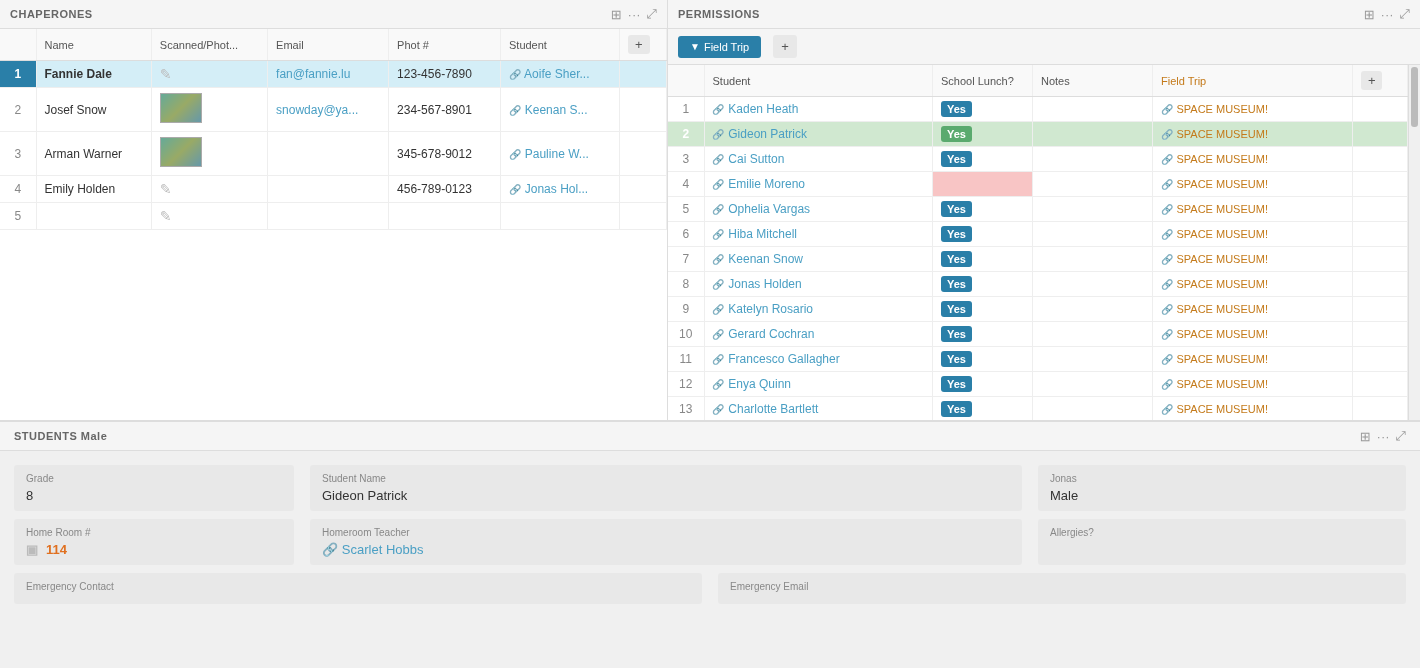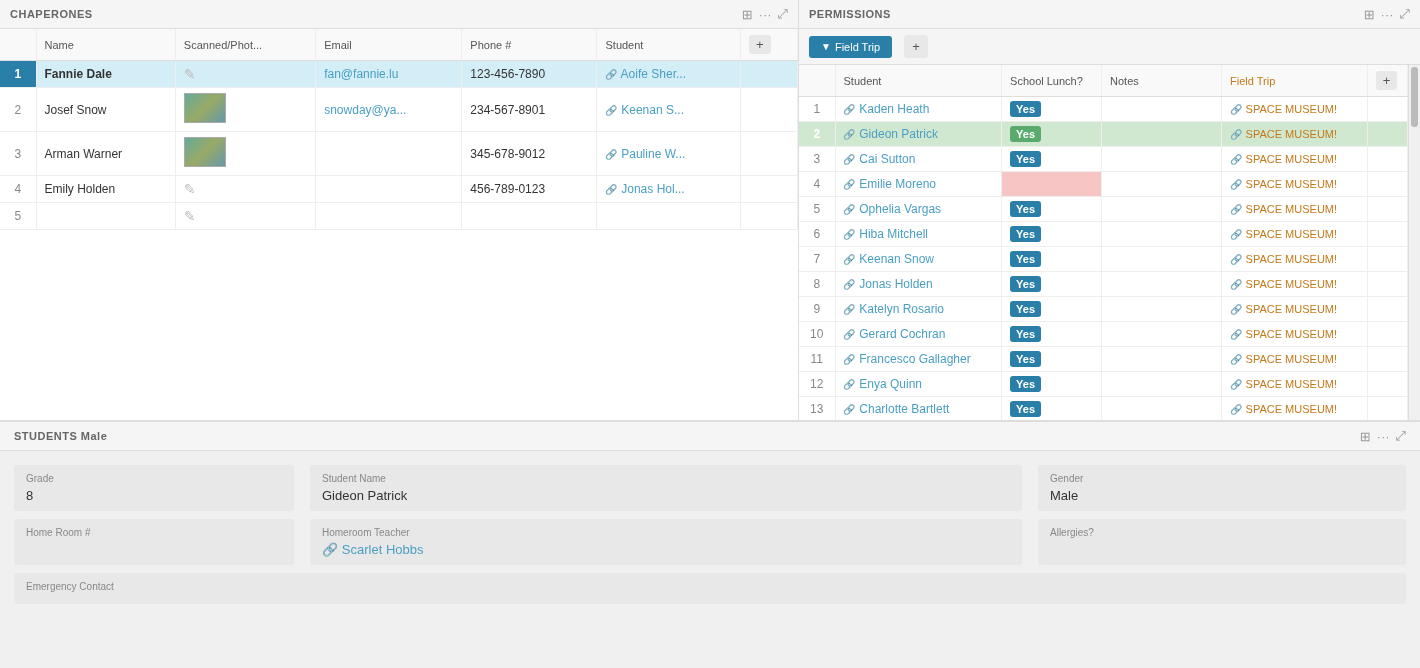--- a/index.html
+++ b/index.html
@@ -1,21 +1,21 @@
 <!DOCTYPE html>
 <html><head>
   <meta charset="utf-8">
   <style>
     * { box-sizing: border-box; margin: 0; padding: 0; }
     body { font-family: Arial, sans-serif; font-size: 12px; background: #f0f0f0; color: #333; }
 
     .top-panels { display: flex; height: 420px; background: #f0f0f0; gap: 0; }
 
     
-    .chaperones-panel { width: 799px; background: #fff; display: flex; flex-direction: column; border-right: 1px solid #ddd; }
+    .chaperones-panel { width: 668px; background: #fff; display: flex; flex-direction: column; border-right: 1px solid #ddd; }
     .panel-header { display: flex; align-items: center; padding: 6px 10px; background: #f5f5f5; border-bottom: 1px solid #ddd; }
     .panel-title { font-size: 11px; font-weight: bold; color: #666; letter-spacing: 0.5px; flex: 1; }
     .panel-icons { display: flex; gap: 6px; align-items: center; }
     .panel-icon { color: #999; font-size: 13px; cursor: pointer; }
 
     .table-wrap { overflow: auto; flex: 1; }
     table { width: 100%; border-collapse: collapse; }
     th { background: #f9f9f9; border-bottom: 1px solid #ddd; border-right: 1px solid #eee; padding: 6px 8px; text-align: left; font-weight: normal; color: #555; font-size: 11px; position: sticky; top: 0; }
     td { border-bottom: 1px solid #eee; border-right: 1px solid #eee; padding: 5px 8px; font-size: 12px; vertical-align: middle; }
     .row-selected td { background: #d4eef7; }
@@ -83,21 +83,21 @@
       </div>
     </div>
     <div class="table-wrap">
       <table>
         <thead>
           <tr>
             <th class="col-num"></th>
             <th>Name</th>
             <th>Scanned/Phot...</th>
             <th>Email</th>
-            <th>Phone #</th>
+            <th>Phot #</th>
             <th>Student</th>
             <th><button class="plus-btn">+</button></th>
           </tr>
         </thead>
         <tbody id="chaperones-tbody">
         <tr class="row-selected">
               <td class="row-num-selected">1</td>
               <td style="font-weight: bold;">Fannie Dale</td>
               <td><span style="color: rgb(187, 187, 187); font-size: 14px;">✎</span></td>
               <td class="link-cell">fan@fannie.lu</td>
@@ -302,39 +302,47 @@
   <div class="card-fields">
     <div class="card-field" style="max-width:280px;">
       <div class="card-field-label">Grade</div>
       <div class="card-field-value">8</div>
     </div>
     <div class="card-field card-field-wide">
       <div class="card-field-label">Student Name</div>
       <div class="card-field-value">Gideon Patrick</div>
     </div>
     <div class="card-field" style="max-width:420px;">
-      <div class="card-field-label">Gender</div>
+      <div class="card-field-label">Jonas</div>
       <div class="card-field-value">Male</div>
     </div>
   </div>
   <div class="card-row">
     <div class="card-field" style="max-width:280px;">
       <div class="card-field-label">Home Room #</div>
+      <div class="card-field-value orange">
+        <span class="home-room-icon">▣</span>
+        <span>114</span>
+      </div>
     </div>
     <div class="card-field card-field-wide">
       <div class="card-field-label">Homeroom Teacher</div>
       <div class="card-field-value link-text">
         <span>🔗 </span>
         <span>Scarlet Hobbs</span>
       </div>
     </div>
     <div class="card-field" style="max-width:420px;">
       <div class="card-field-label">Allergies?</div>
       <div class="card-field-value"></div>
     </div>
   </div>
   <div class="card-row">
     <div class="card-field" style="flex:1;">
       <div class="card-field-label">Emergency Contact</div>
       <div class="card-field-value"></div>
     </div>
+    <div class="card-field" style="flex:1;">
+      <div class="card-field-label">Emergency Email</div>
+      <div class="card-field-value"></div>
+    </div>
   </div>
 </div>
 
 </body></html>

